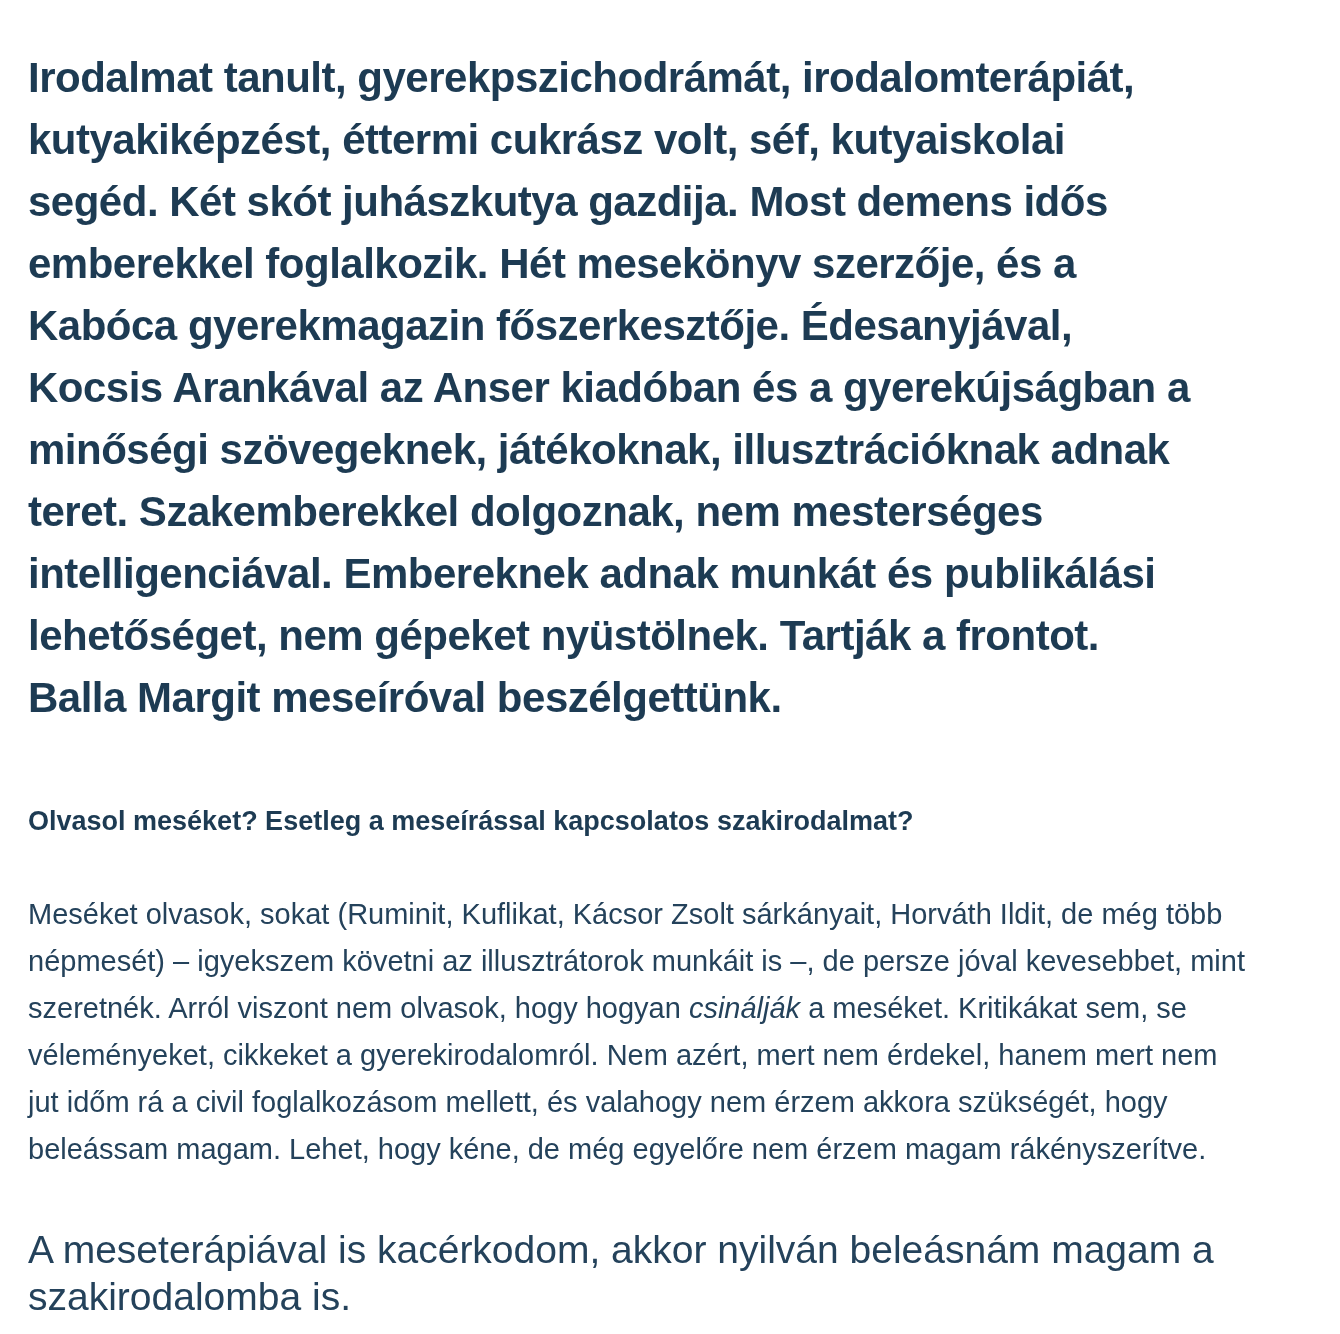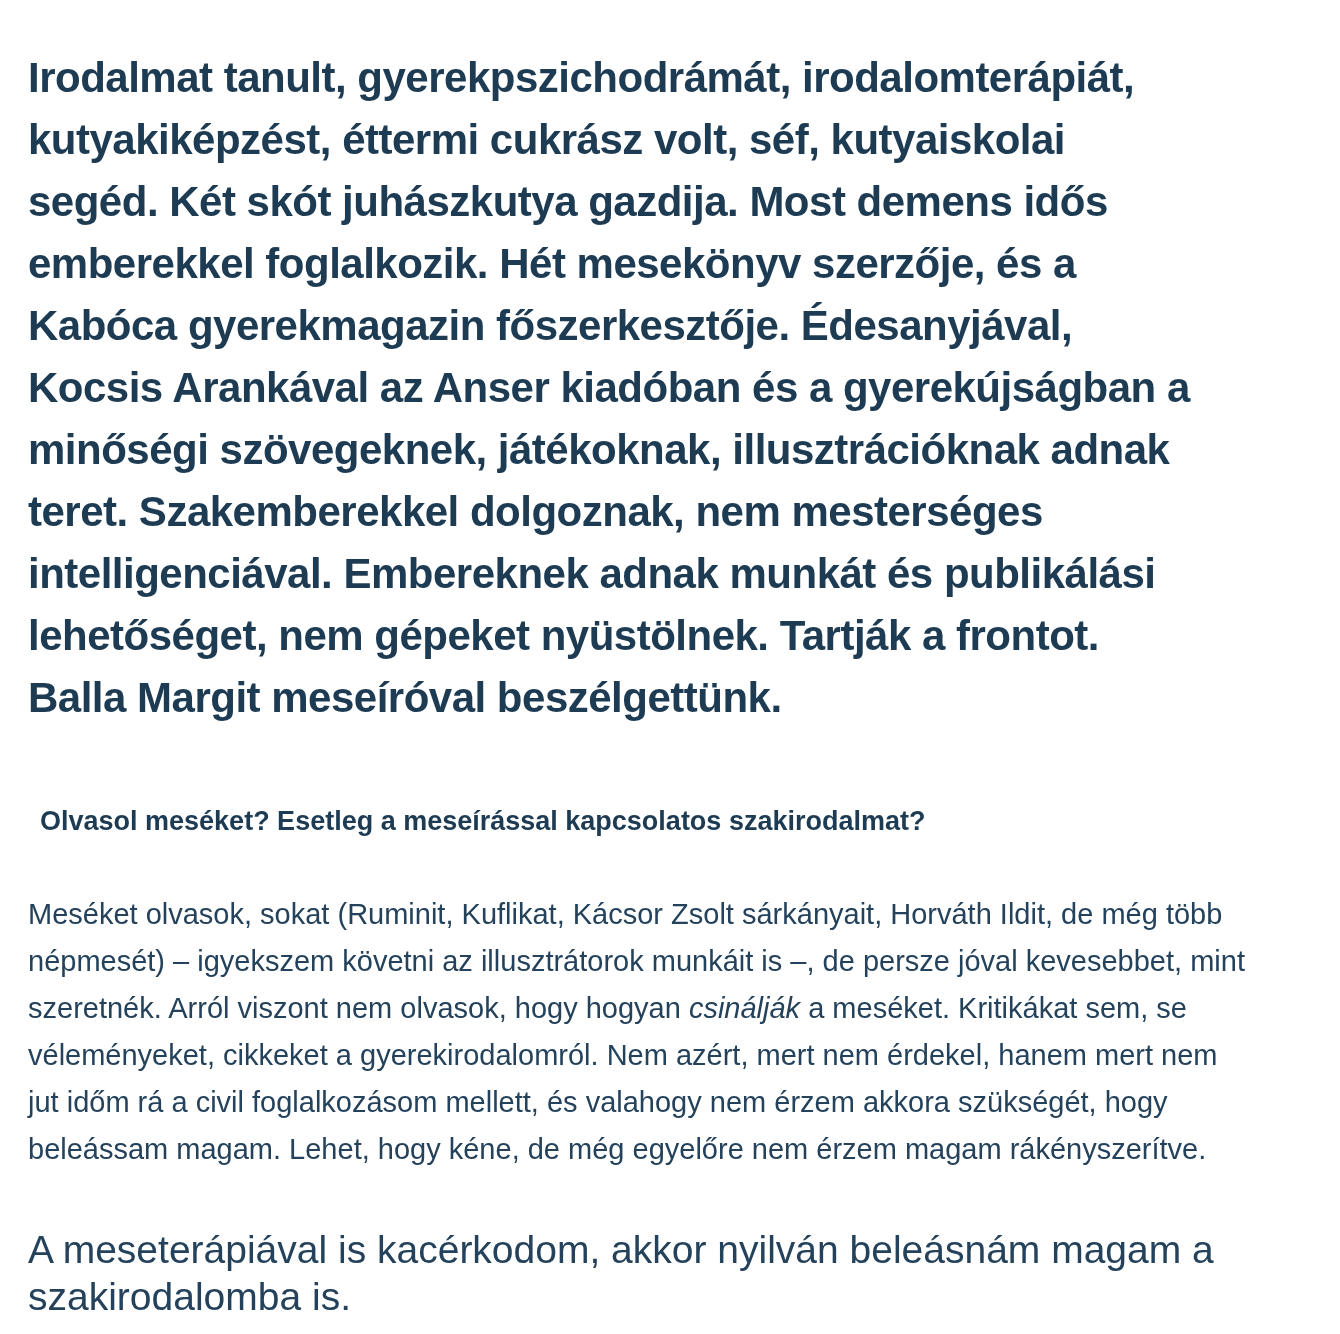--- a/index.html
+++ b/index.html
@@ -21,21 +21,21 @@
   .lead {
     margin: 0;
     color: var(--heading-color, #1d3b53);
     font-size: 42px;
     font-weight: 700;
     line-height: 62px;
     letter-spacing: -0.5px;
     white-space: pre-line; 
   }
   .question {
-    margin: 74px 0 0 12px;
+    margin: 74px 0 0 0;
     color: var(--heading-color, #1d3b53);
     font-size: 27px;
     font-weight: 700;
     line-height: 36px;
   }
   .answer {
     margin: 52px 0 0 0;
     color: var(--body-color, #24425b);
     font-size: 29px;
     font-weight: 400;

